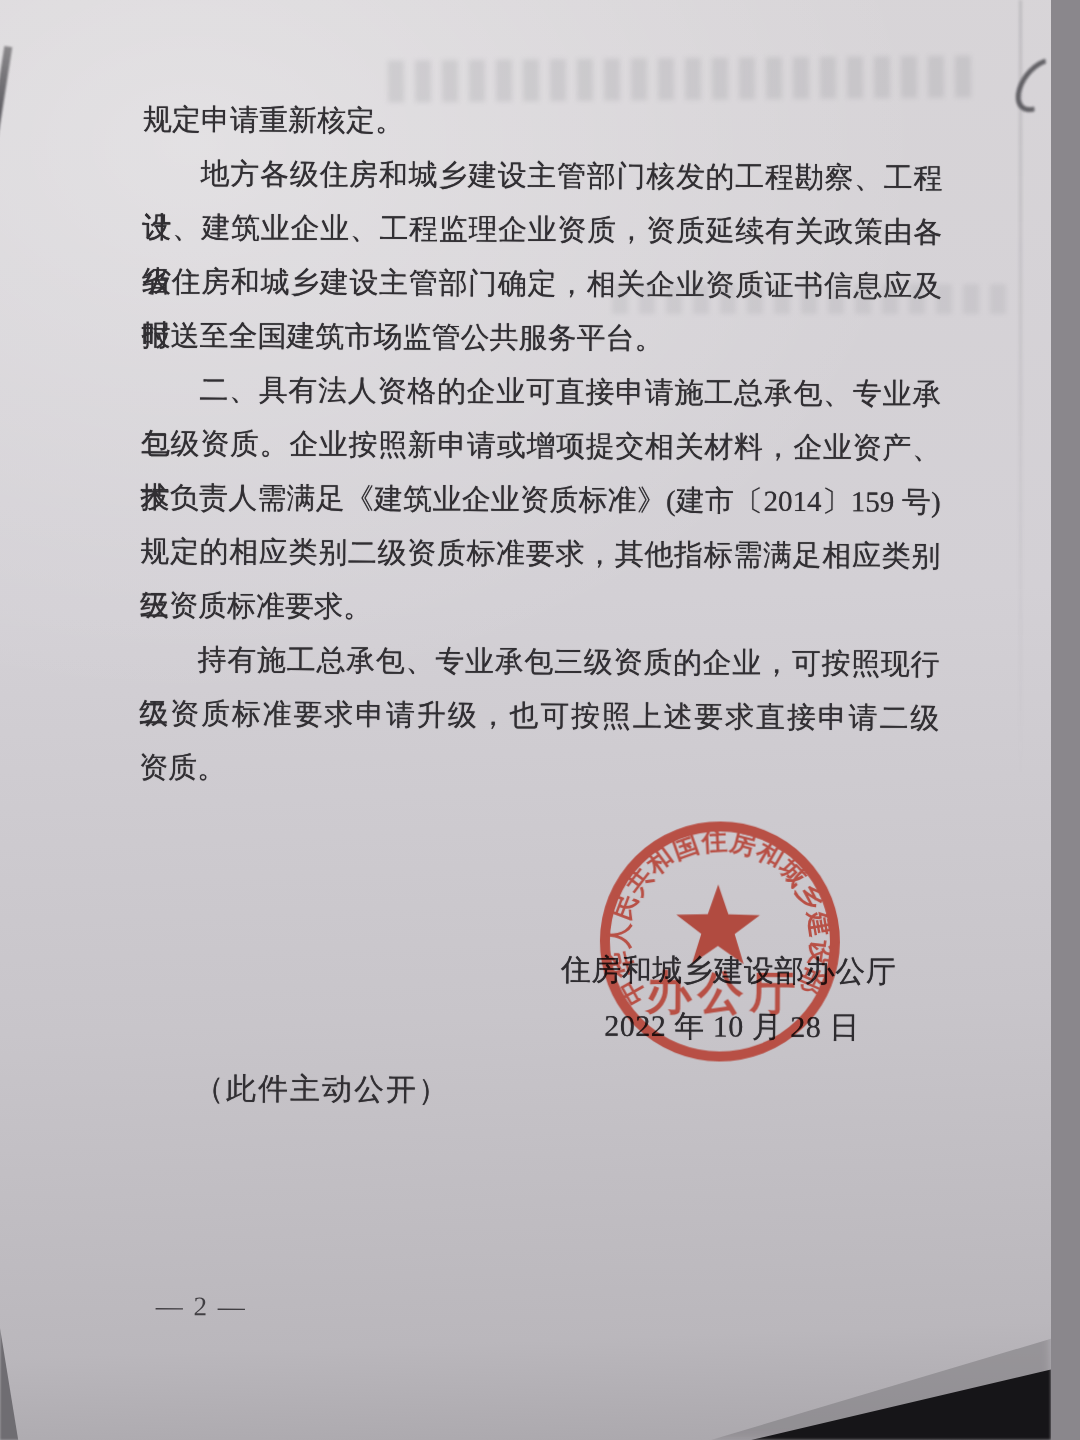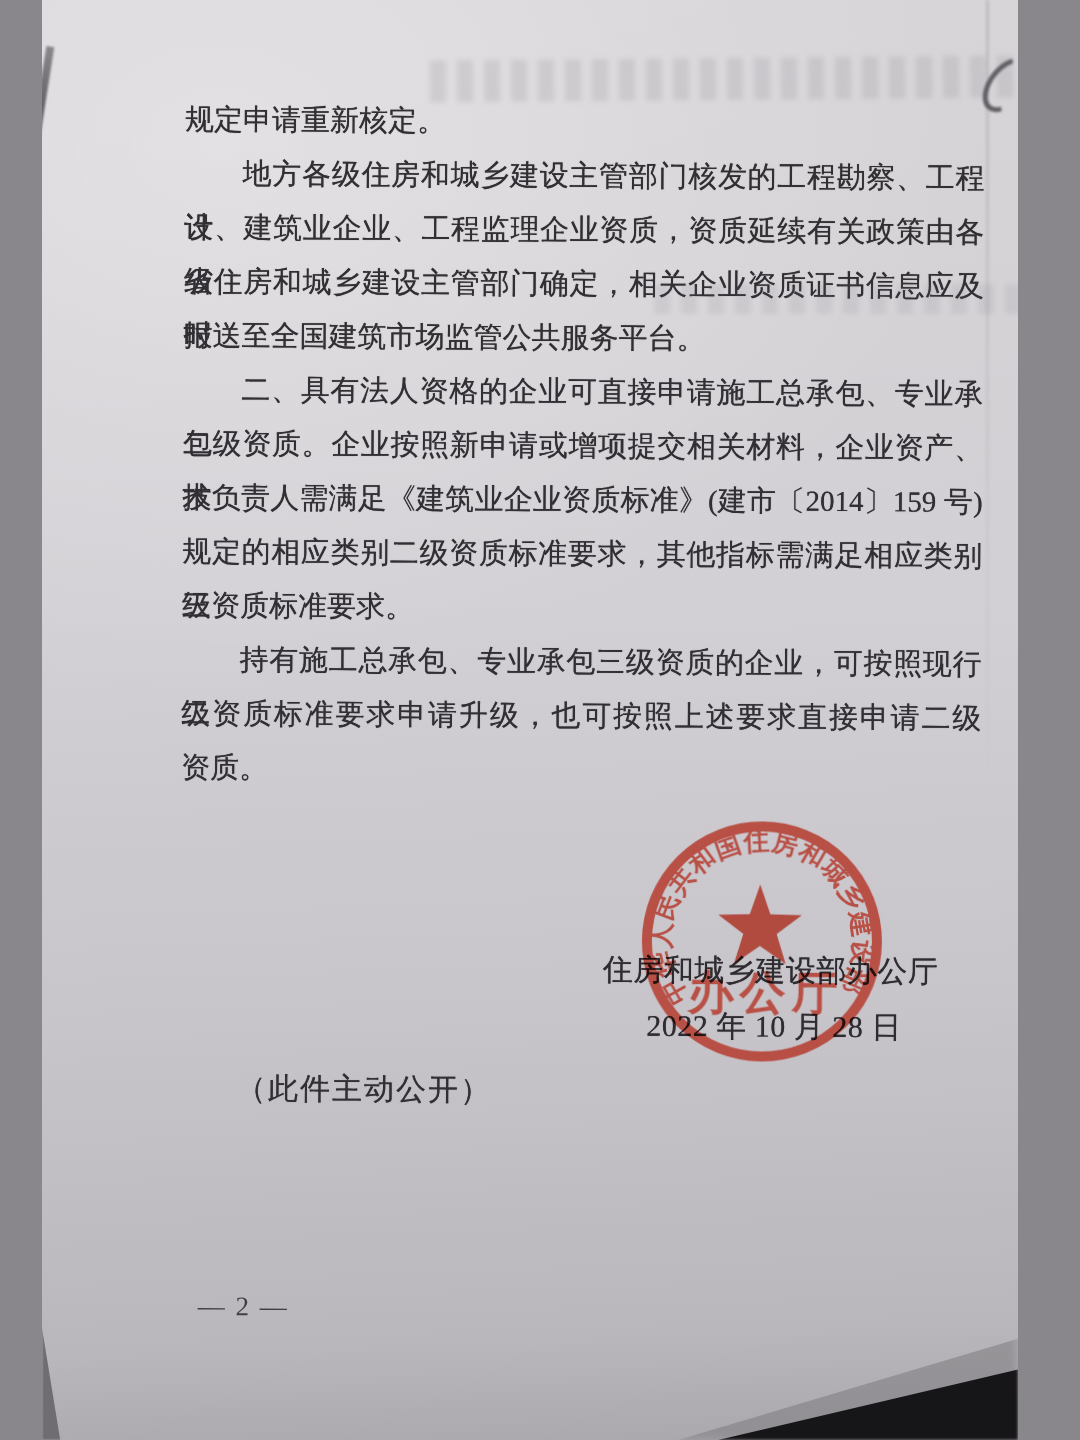--- a/index.html
+++ b/index.html
@@ -1,22 +1,21 @@
 <!DOCTYPE html>
 <html><head>
 <meta charset="utf-8">
 <style>
   html,body{margin:0;padding:0;}
   body{width:1080px;height:1440px;overflow:hidden;background:#8a878c;
        font-family:"Liberation Serif","DejaVu Serif",serif;}
-  .photo{position:relative;width:976px;height:1440px;overflow:hidden;
+  .photo{position:relative;width:1051px;height:1440px;overflow:hidden;
     background:
       radial-gradient(1200px 900px at 18% 10%, rgba(255,255,255,.30), rgba(255,255,255,0) 62%),
       linear-gradient(178deg,#d8d5d8 0%,#d3d0d5 42%,#c8c5ca 70%,#bab7bc 92%,#aaa7ac 100%);
-    margin-left: 42px;
   }
   
   .content{position:absolute;inset:0;transform:rotate(0.35deg);transform-origin:150px 110px;}
 
   
   .doc-body{position:absolute;left:143px;top:92px;width:800px;color:#312f33;
             font-size:29px;text-shadow:0 0 .7px rgba(49,47,51,.85);}
   .doc-body .line{height:54px;line-height:54px;white-space:nowrap;}
   .doc-body .line.j{white-space:normal;text-align:justify;text-align-last:justify;}
   .doc-body .line.ind{text-indent:2em;}

